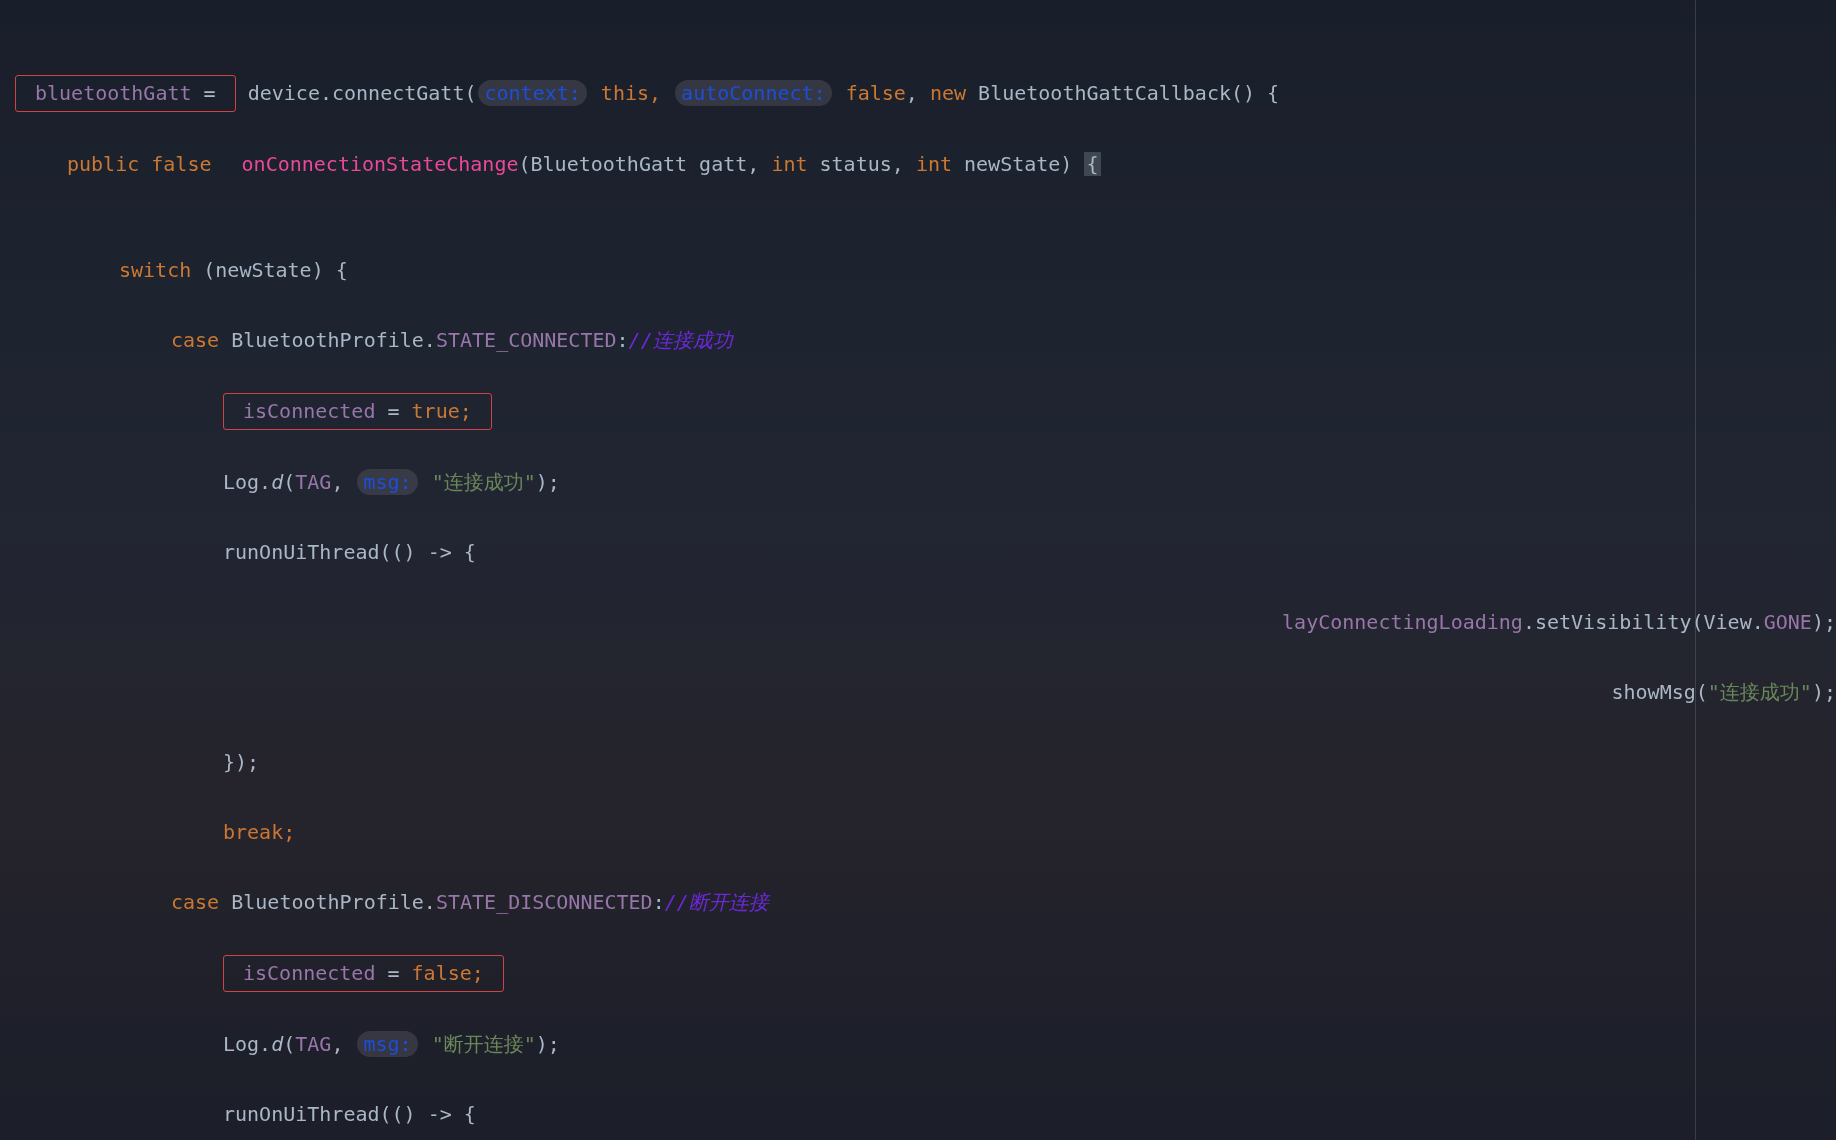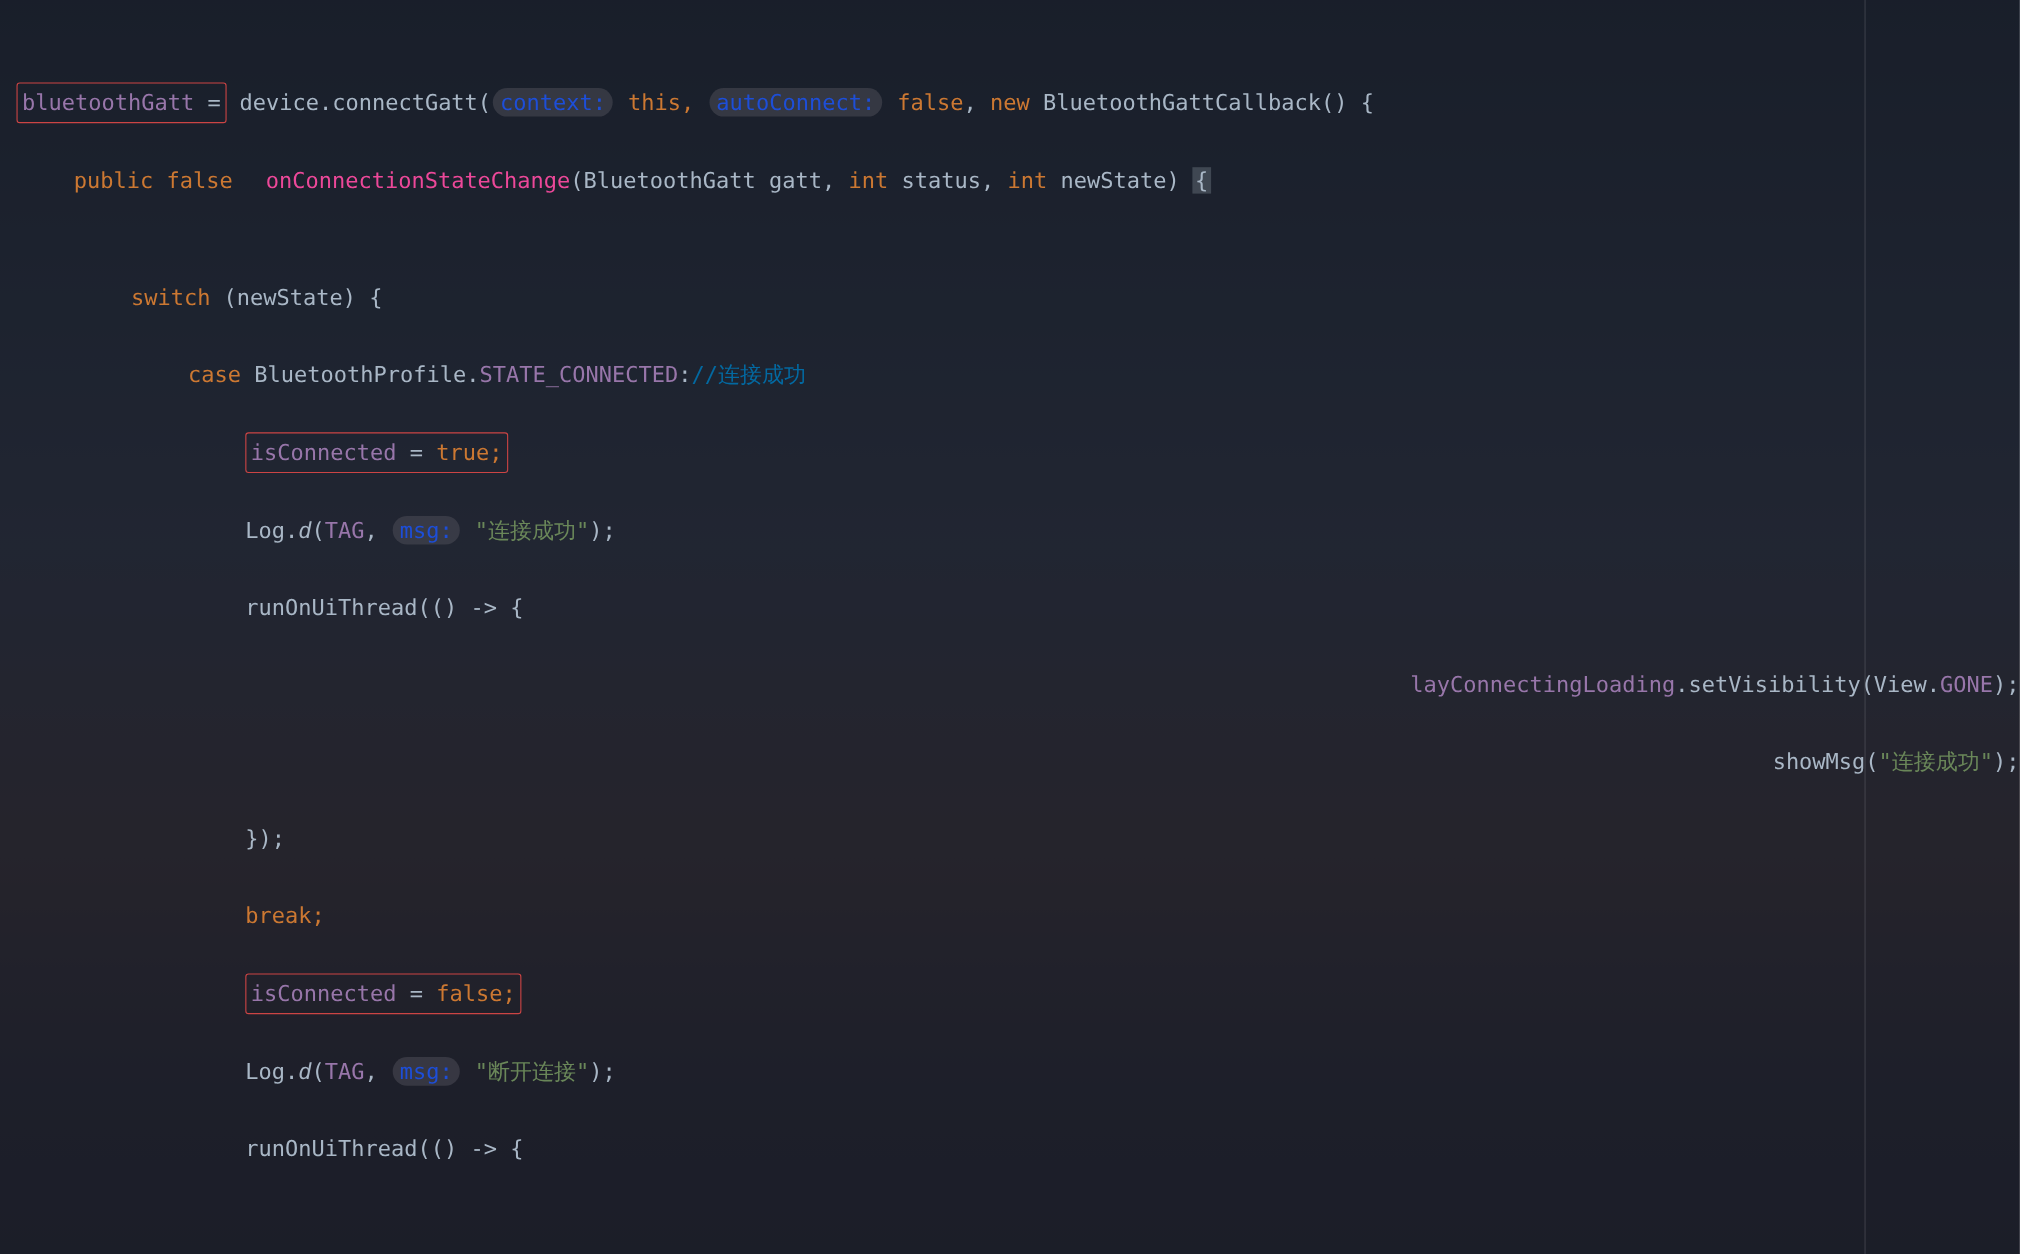--- a/index.html
+++ b/index.html
@@ -39,33 +39,33 @@
       position: relative;
     }
     .kw { color: #cc7832; }
     .kw-new { color: #cc7832; }
     .annotation { color: #bbb529; }
     .method { color: #ec4899; margin-left: 18px; }
     .field { color: #9876aa; }
     .static-field { color: #9876aa; }
     .static-method { font-style: italic; }
     .string { color: #6a8759; }
-    .comment { color: #0369a1; }
+    .comment { color: #6d28d9; font-style: italic; }
     .param-hint {
       background: rgba(80, 80, 90, 0.5);
       color: #1d4ed8;
       border-radius: 13px;
       padding: 1px 6px;
       margin: 0 2px;
     }
     .plain { color: #a9b7c6; }
     .redbox {
       border: 1.5px solid #cc4444;
       border-radius: 3px;
-      padding: 0 4px;
+      padding: 0 19px;
       display: inline-block;
     }
     .brace-hl {
       background: rgba(100, 110, 120, 0.5);
       padding: 0 2px;
     }
     .right-margin {
       position: absolute;
       top: 0;
       bottom: 0;
@@ -93,20 +93,21 @@
 <span class="line indent-1"><span class="kw">public</span><span class="kw"> false </span><span class="method">onConnectionStateChange</span><span class="plain">(BluetoothGatt gatt, </span><span class="kw">int</span><span class="plain"> status, </span><span class="kw">int</span><span class="plain"> newState) </span><span class="brace-hl plain">{</span></span>
 <span class="line indent-2"><span class="kw">switch</span><span class="plain"> (newState) {</span></span>
 <span class="line indent-3"><span class="kw">case</span><span class="plain"> BluetoothProfile.</span><span class="static-field">STATE_CONNECTED</span><span class="plain">:</span><span class="comment">//连接成功</span></span>
 <span class="line indent-4"><span class="redbox"><span class="field">isConnected</span><span class="plain"> = </span><span class="kw">true</span><span class="kw">;</span></span></span>
 <span class="line indent-4"><span class="plain">Log.</span><span class="static-method">d</span><span class="plain">(</span><span class="static-field">TAG</span><span class="plain">, </span><span class="param-hint">msg:</span><span class="string"> "连接成功"</span><span class="plain">);</span></span>
 <span class="line indent-4"><span class="plain">runOnUiThread(() -&gt; {</span></span>
 <span class="line indent-5"><span class="field">layConnectingLoading</span><span class="plain">.setVisibility(View.</span><span class="static-field">GONE</span><span class="plain">);</span></span>
 <span class="line indent-5"><span class="plain">showMsg(</span><span class="string">"连接成功"</span><span class="plain">);</span></span>
 <span class="line indent-4"><span class="plain">});</span></span>
 <span class="line indent-4"><span class="kw">break</span><span class="kw">;</span></span>
+<span class="line indent-3"><span class="kw">case</span><span class="plain"> BluetoothProfile.</span><span class="static-field">STATE_DISCONNECTED</span><span class="plain">:</span><span class="comment">//断开连接</span></span>
 <span class="line indent-4"><span class="redbox"><span class="field">isConnected</span><span class="plain"> = </span><span class="kw">false</span><span class="kw">;</span></span></span>
 <span class="line indent-4"><span class="plain">Log.</span><span class="static-method">d</span><span class="plain">(</span><span class="static-field">TAG</span><span class="plain">, </span><span class="param-hint">msg:</span><span class="string"> "断开连接"</span><span class="plain">);</span></span>
 <span class="line indent-4"><span class="plain">runOnUiThread(() -&gt; {</span></span>
 
 
 
 
 
 
 

